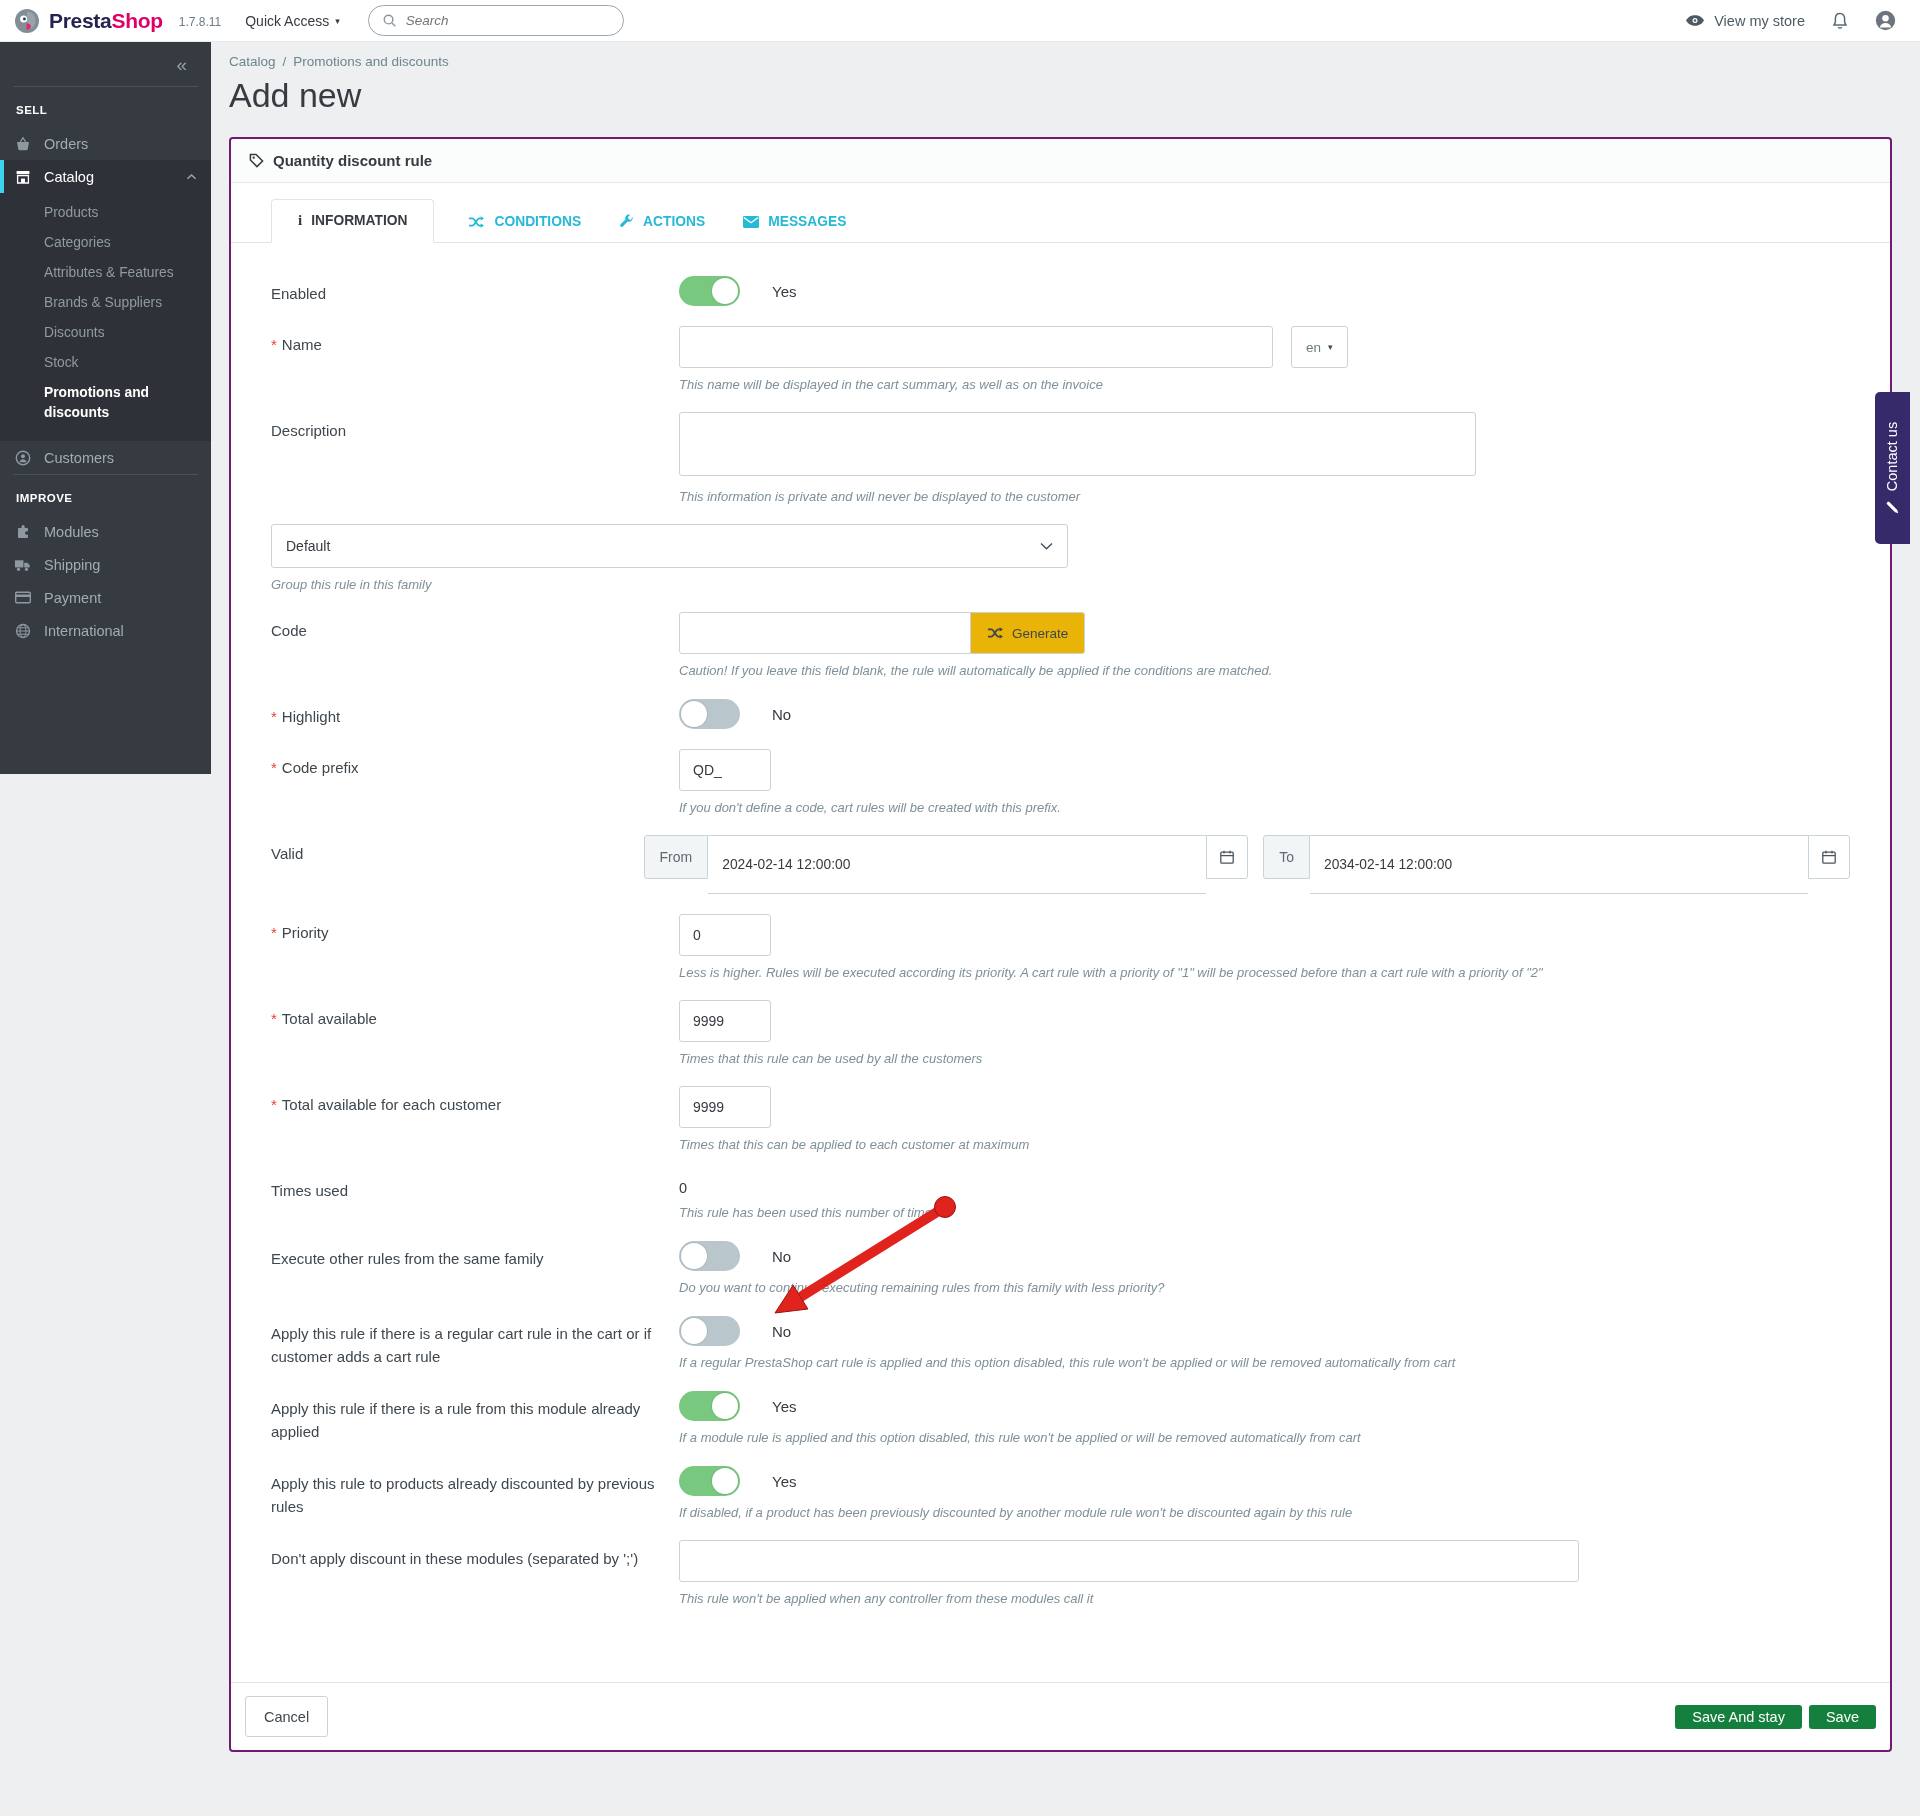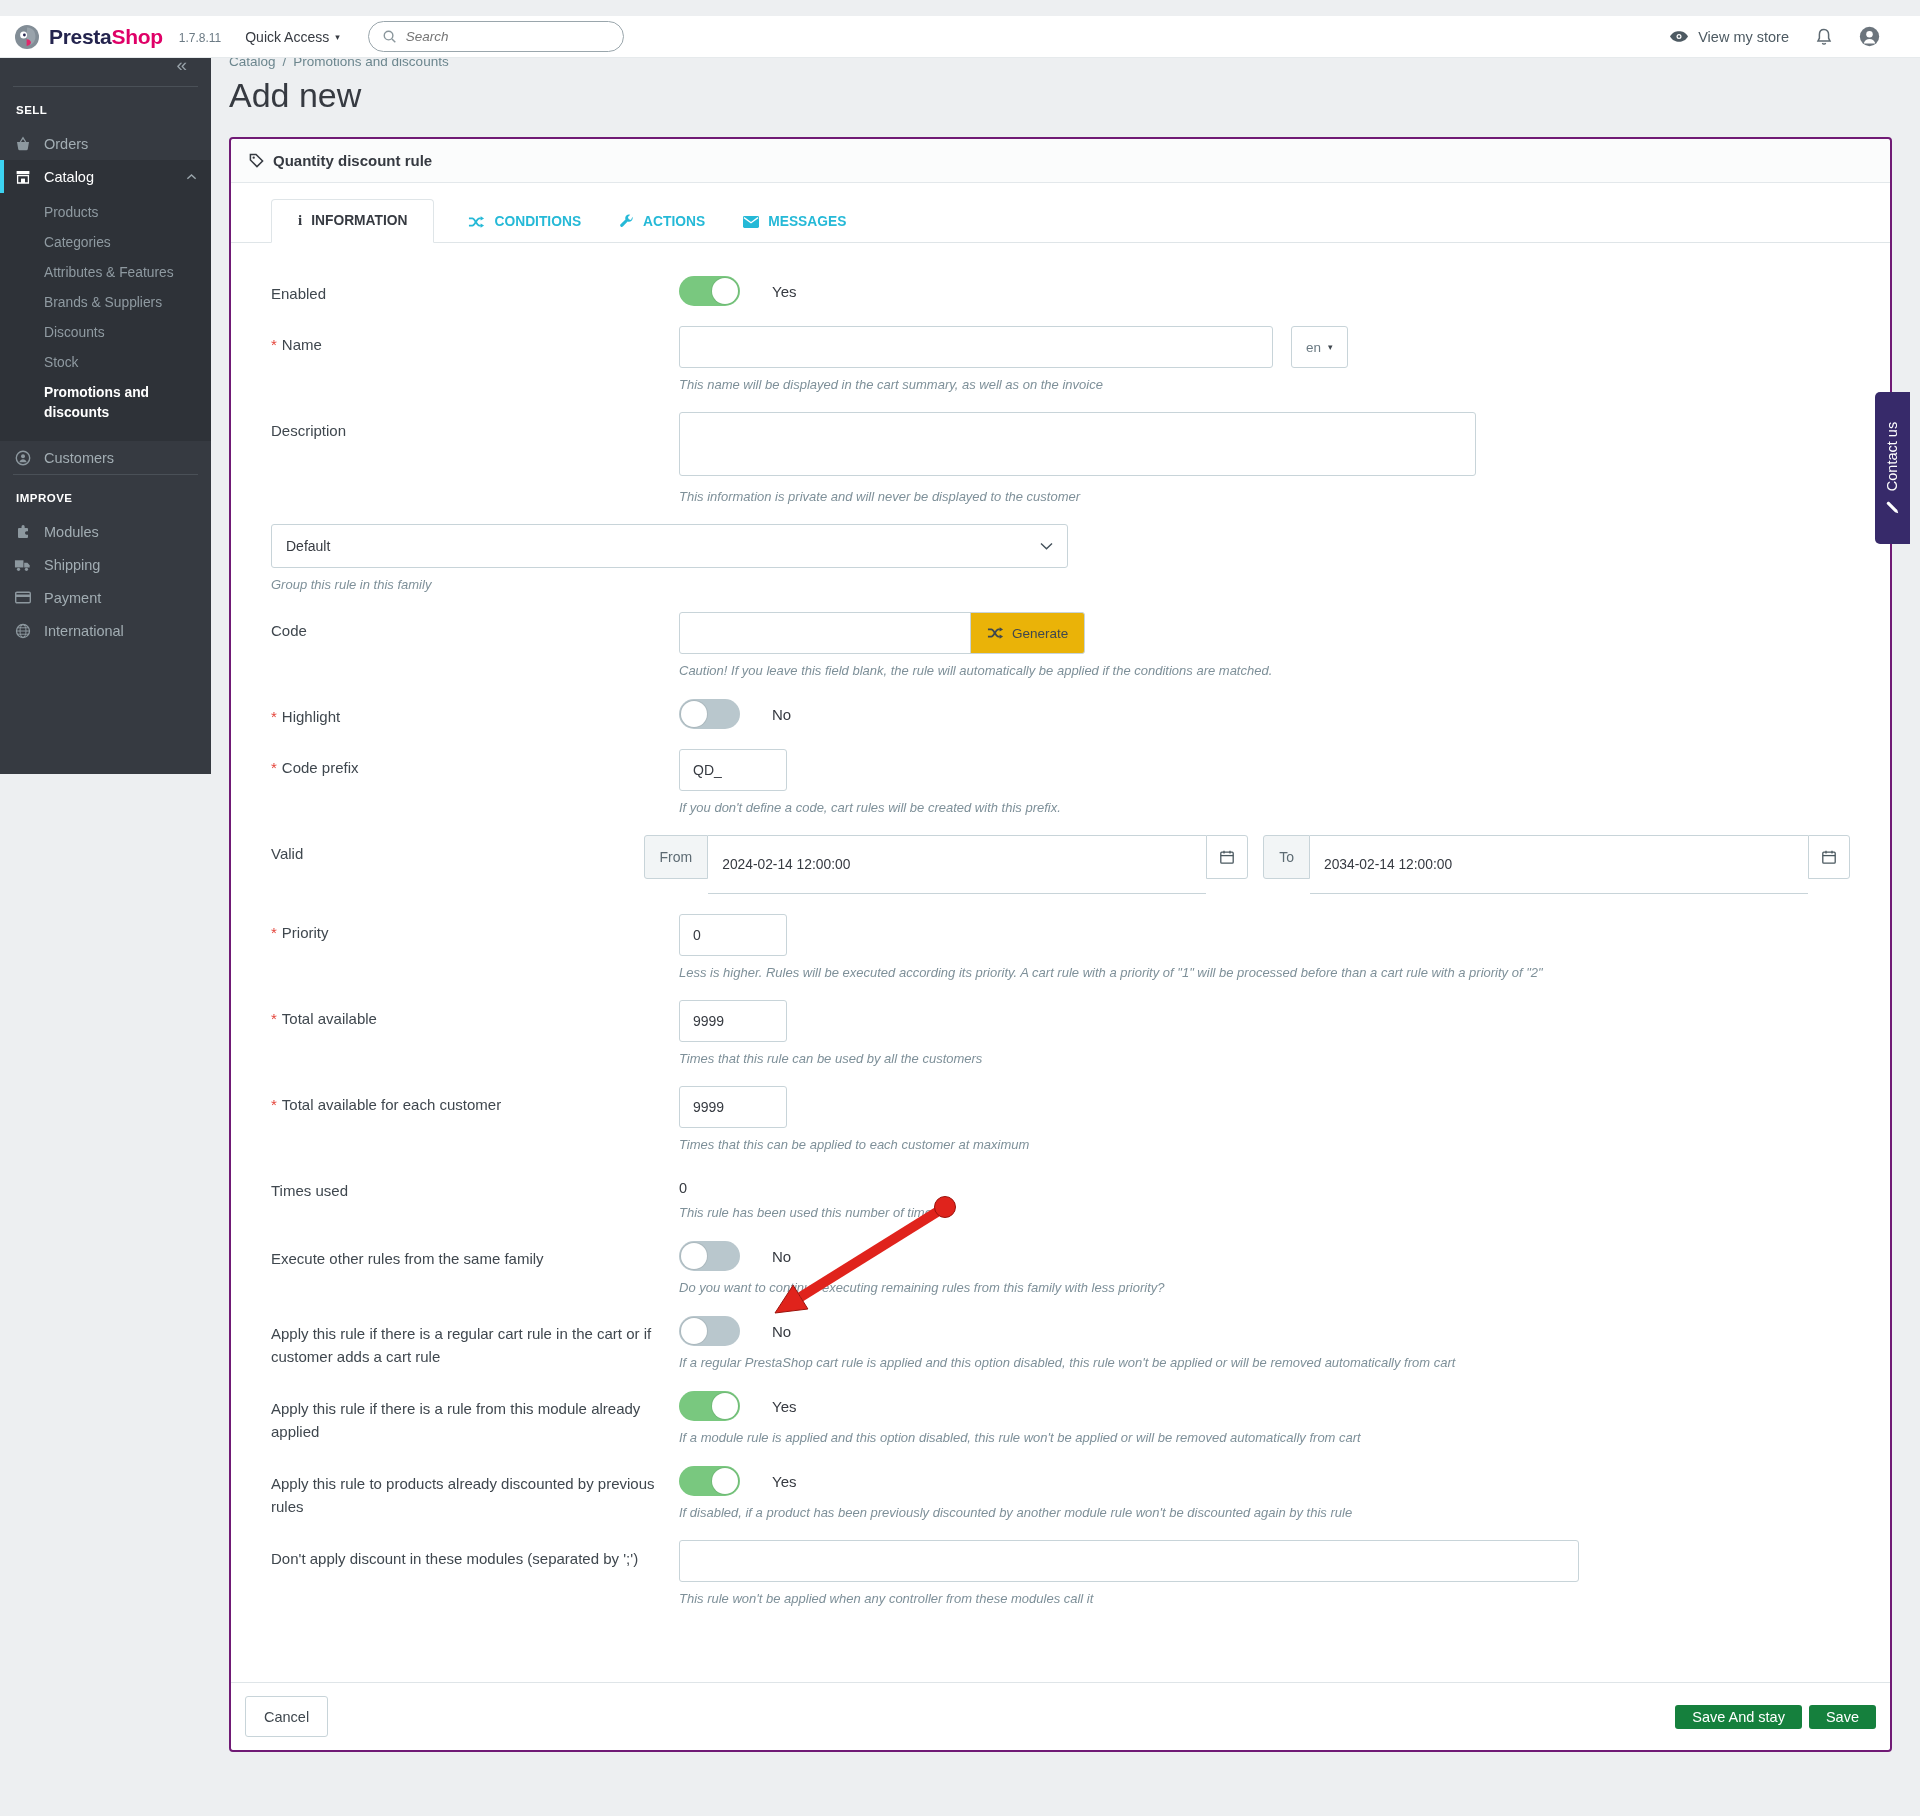--- a/index.html
+++ b/index.html
@@ -6,23 +6,23 @@
   html,body { width:1920px; height:1816px; }
   body {
     position: relative;
     background:#edeff1;
     font-family:"Liberation Sans", sans-serif;
     overflow:hidden;
     color:#363a41;
   }
   
   .topbar{
-    position:absolute; top:16px; left:0; right:0; height:42px;
+    position:absolute; top:0; left:0; right:0; height:42px;
     background:#fff; border-bottom:1px solid #e6eaec;
-    display:flex; align-items:center; padding:0 40px 0 14px; z-index:20;
+    display:flex; align-items:center; padding:0 24px 0 14px; z-index:20;
   }
   .brand{ display:flex; align-items:center; gap:9px; }
   .brand-word{ font-size:21px; font-weight:700; letter-spacing:-.3px; }
   .brand-word .p1{ color:#24244e; }
   .brand-word .p2{ color:#df0067; }
   .version{ font-size:12px; color:#6b7a84; margin-left:7px; margin-top:3px; }
   .quick-access{ margin-left:24px; font-size:14px; color:#363a41; display:flex; align-items:center; gap:6px; cursor:pointer; }
   .caret{ font-size:9px; color:#363a41; }
   .search-pill{
     margin-left:28px; width:256px; height:31px; border:1px solid #9aa6ac; border-radius:17px;
@@ -81,21 +81,21 @@
   .helper{ margin-top:9px; font-size:13px; font-style:italic; color:#7e9099; }
   .toggle-line{ display:flex; align-items:center; gap:32px; font-size:15px; color:#363a41; margin-top:1px; }
   .toggle{ width:61px; height:30px; border-radius:16px; border:none; position:relative; cursor:pointer; background:#b9c7cd; }
   .toggle.on{ background:#79c87f; }
   .toggle .knob{ position:absolute; top:2px; left:2px; width:26px; height:26px; border-radius:50%; background:#fff; box-shadow:0 0 0 1px rgba(0,0,0,.07); }
   .toggle.on .knob{ left:auto; right:2px; }
   .inp{
     height:42px; border:1px solid #c8d4d9; border-radius:3px; padding:0 13px;
     font-size:14px; color:#363a41; background:#fff; outline:none; font-family:inherit;
   }
-  .w-xs{ width:108px; } .w-lg{ width:594px; } .w-xl{ width:900px; }
+  .w-xs{ width:92px; } .w-lg{ width:594px; } .w-xl{ width:900px; }
   .inp-area{ width:797px; height:64px; border:1px solid #c8d4d9; border-radius:3px; padding:9px 13px; font-size:14px; resize:none; outline:none; font-family:inherit; }
   .select-wrap{
     width:797px; height:44px; border:1px solid #c8d4d9; border-radius:3px; background:#fff;
     display:flex; align-items:center; justify-content:space-between; padding:0 14px;
     font-size:14px; color:#363a41; cursor:pointer;
   }
   .select-wrap .chev-icon{ color:#43505a; }
   .lang-btn{
     margin-left:18px; height:42px; padding:0 14px; border:1px solid #c8d4d9; border-radius:3px; background:#fff;
     color:#6b7a83; font-size:13.5px; display:inline-flex; align-items:center; gap:7px; cursor:pointer; font-family:inherit;

